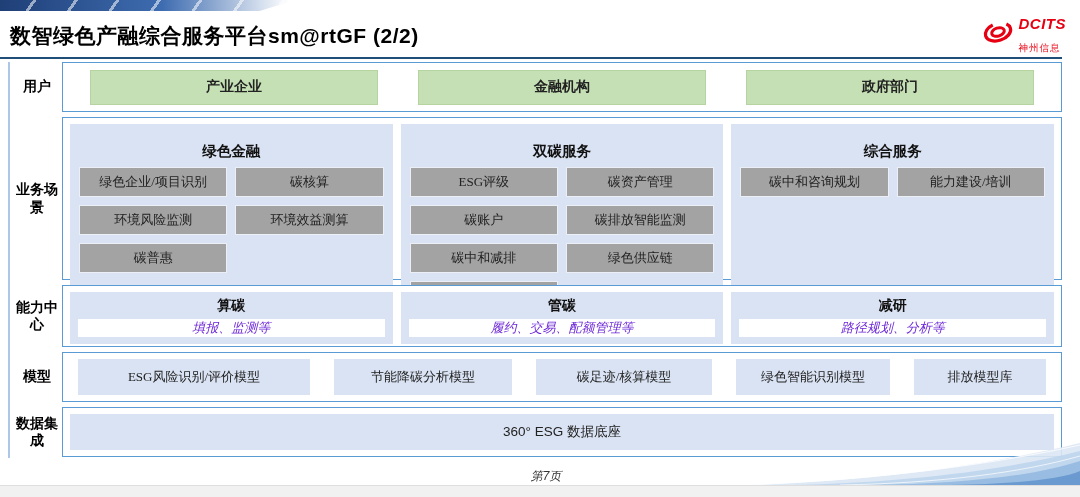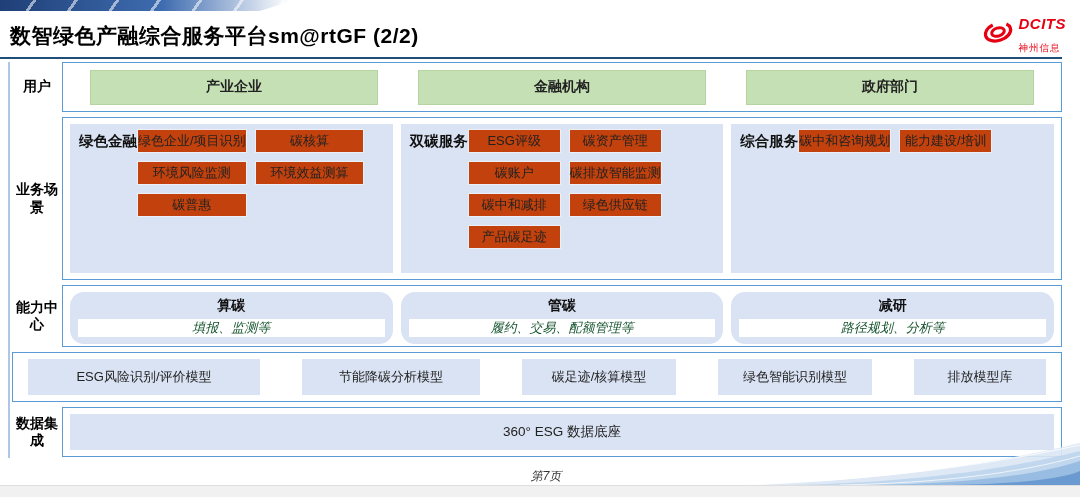--- a/index.html
+++ b/index.html
@@ -57,48 +57,48 @@
   .users-grid { flex: 1; display: grid; grid-template-columns: 1fr 1fr 1fr; align-items: center; justify-items: center; }
   .user-pill {
     width: 88%; height: 35px; background: #c5e0b4; border: 1px solid #b5d4a0;
     display: flex; align-items: center; justify-content: center;
     font-size: 14px; font-weight: 600; color: #222;
   }
 
   
   .scen-box { height: 163px; }
   .scen-grid { flex: 1; display: grid; grid-template-columns: 1fr 1fr 1fr; gap: 8px; }
-  .panel { background: #dae3f3; padding: 5px 9px 8px 9px; display: flex; flex-direction: row; }
+  .panel { background: #dae3f3; padding: 15px 9px 8px 9px; display: flex; flex-direction: column; font-family: Liberation Serif, serif; }
   .panel-title { text-align: center; font-weight: bold; font-size: 14.5px; color: #111; padding: 3px 0 6px 0; }
   .card-grid { display: grid; grid-template-columns: 1fr 1fr; gap: 8px; align-content: start; }
   .card {
-    background: #c2410c; border: 1px solid #eceff5; height: 24px;
+    background: #a3a3a3; border: 1px solid #eceff5; height: 30px;
     display: flex; align-items: center; justify-content: center;
     font-size: 13px; color: #222; white-space: nowrap;
   }
   .card.hidden { visibility: hidden; }
 
   
   .cap-box { height: 62px; }
   .cap-grid { flex: 1; display: grid; grid-template-columns: 1fr 1fr 1fr; gap: 8px; }
-  .cap-panel { background: #dae3f3; padding: 3px 8px 7px 8px; display: flex; flex-direction: column; border-radius: 14px; }
+  .cap-panel { background: #dae3f3; padding: 3px 8px 7px 8px; display: flex; flex-direction: column; }
   .cap-title { text-align: center; font-weight: bold; font-size: 14px; color: #111; padding: 2px 0 4px 0; }
   .cap-desc {
     background: #ffffff; flex: 1; display: flex; align-items: center; justify-content: center;
-    font-size: 13px; font-style: italic; color: #14532d;
+    font-size: 13px; font-style: italic; color: #6d28d9;
   }
 
   
   .model-box { height: 50px; }
   .model-row { flex: 1; display: flex; justify-content: space-between; align-items: center; padding: 0 8px; }
   .model-chip {
     background: #dae3f3; height: 36px; display: flex; align-items: center; justify-content: center;
-    font-size: 13px; color: #222; white-space: nowrap;
-  }
-  .m0 { width: 232px; } .m1 { width: 178px; } .m2 { width: 154px; } .m3 { width: 154px; } .m4 { width: 132px; }
+    font-size: 13px; color: #222; white-space: nowrap; font-family: Liberation Serif, serif;
+  }
+  .m0 { width: 232px; } .m1 { width: 178px; } .m2 { width: 176px; } .m3 { width: 154px; } .m4 { width: 132px; }
 
   
   .data-box { height: 50px; }
   .data-bar {
     flex: 1; background: #dae3f3; display: flex; align-items: center; justify-content: center;
     font-size: 13.5px; color: #222;
   }
 
   
   .page-num {
@@ -206,20 +206,21 @@
         </div>
         <div class="cap-panel">
           <div class="cap-title">减研</div>
           <div class="cap-desc">路径规划、分析等</div>
         </div>
       </div>
     </div>
   </div>
 
   <div class="row">
+    <div class="row-label">模型</div>
     <div class="row-box model-box">
       <div class="model-row">
         <div class="model-chip m0">ESG风险识别/评价模型</div>
         <div class="model-chip m1">节能降碳分析模型</div>
         <div class="model-chip m2">碳足迹/核算模型</div>
         <div class="model-chip m3">绿色智能识别模型</div>
         <div class="model-chip m4">排放模型库</div>
       </div>
     </div>
   </div>

